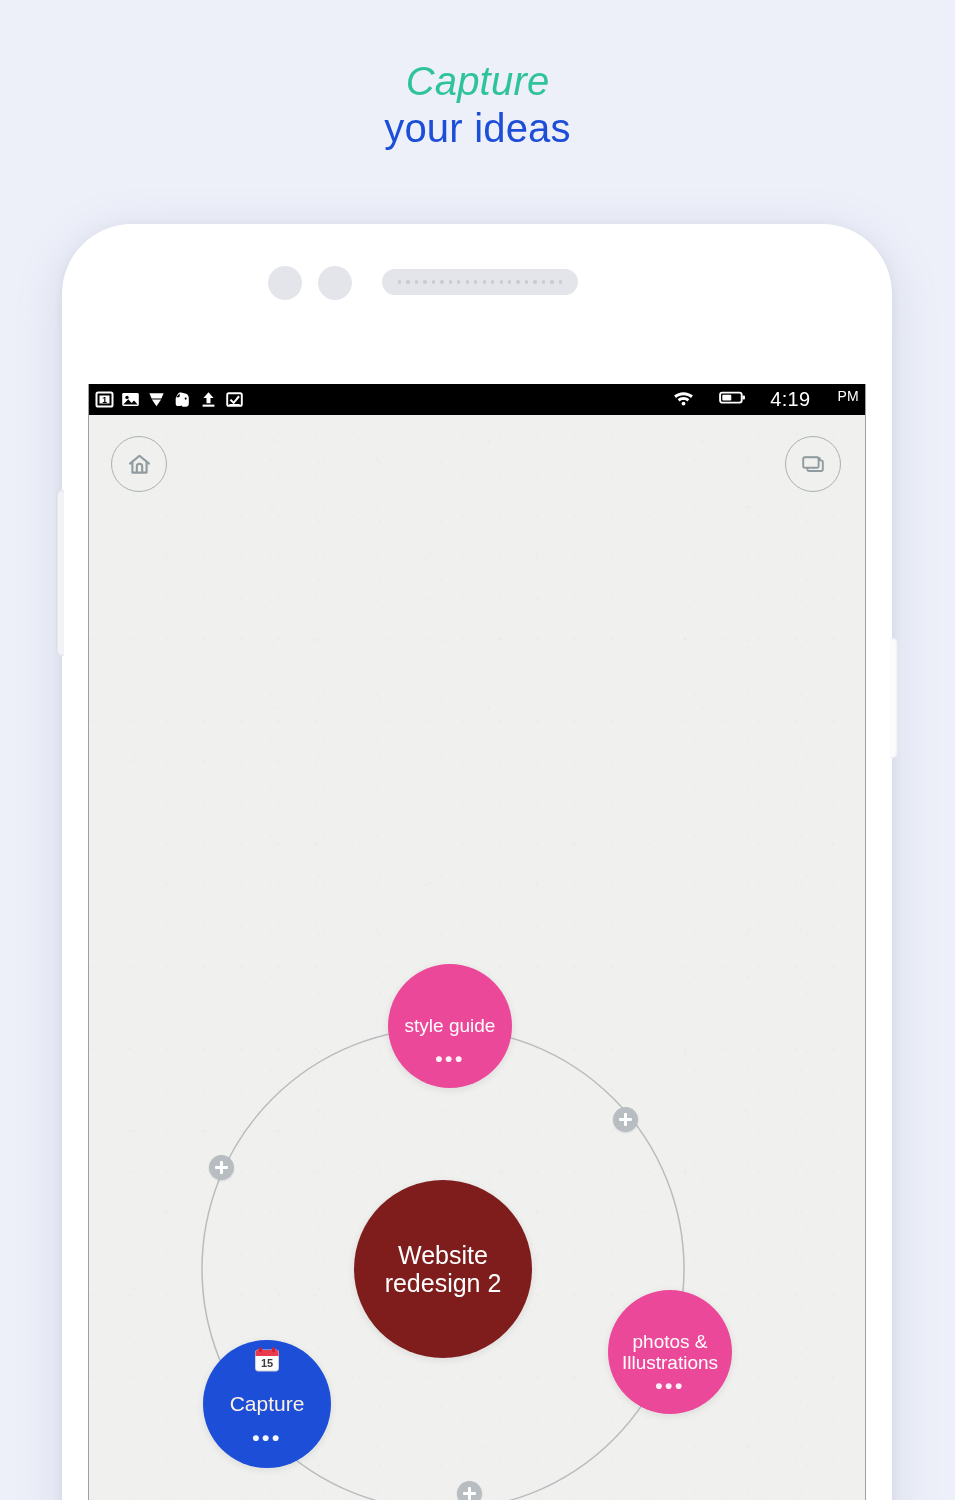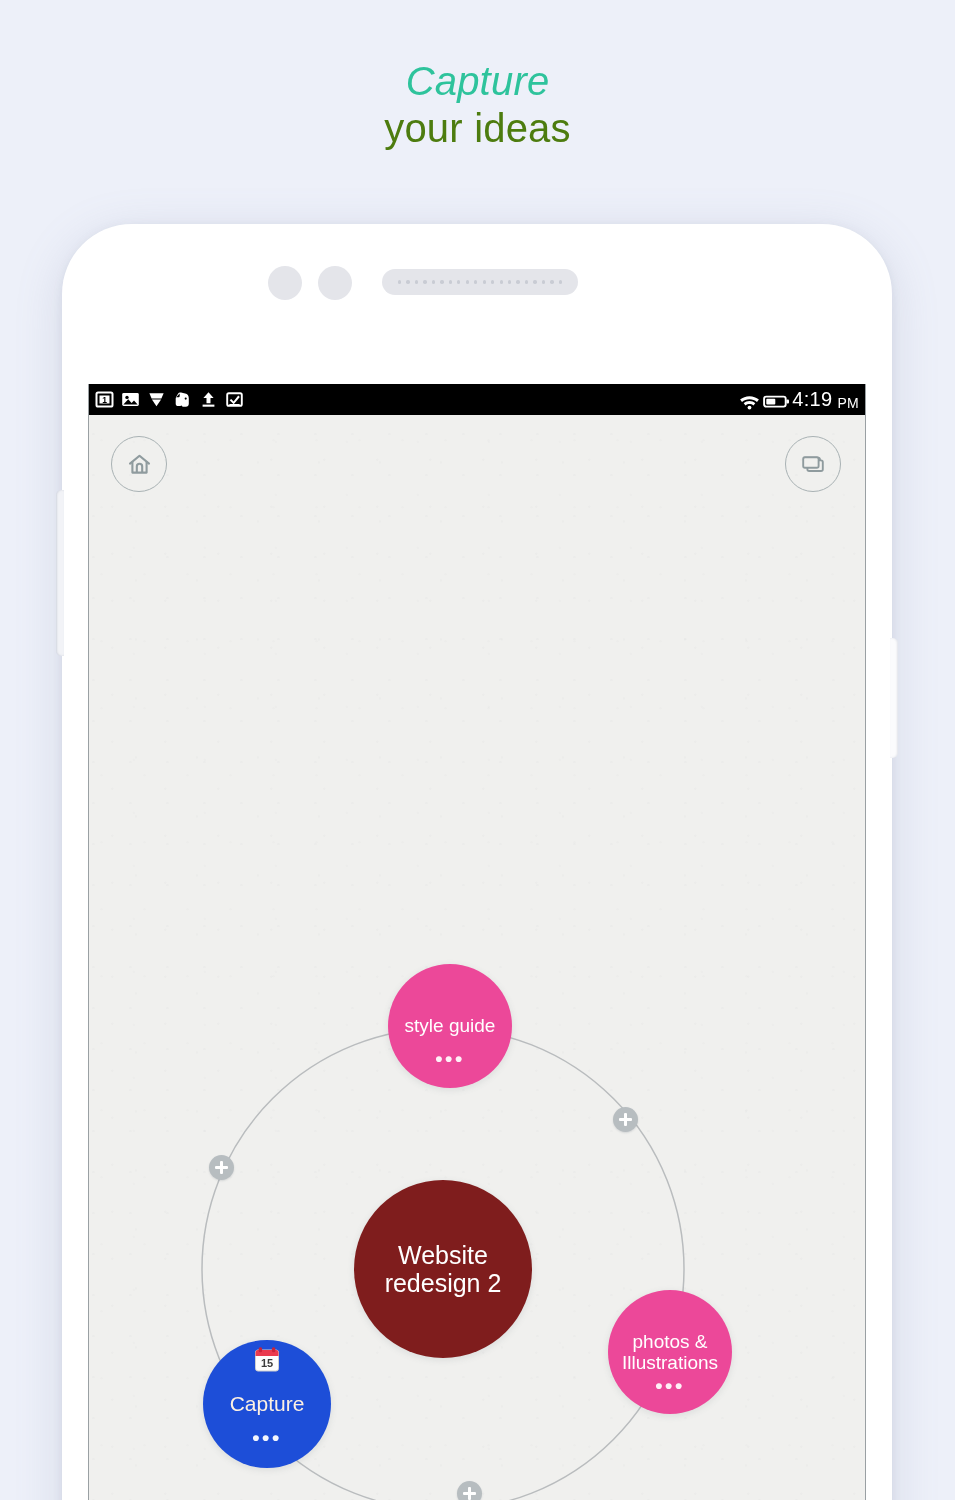--- a/index.html
+++ b/index.html
@@ -13,21 +13,21 @@
   
   .headline {
     position:absolute; left:0; top:58px; width:955px;
     text-align:center; line-height:1.18;
   }
   .headline .line1 {
     display:block; font-size:40px; color:#2ec39c;
     font-weight:400; letter-spacing:.2px;font-style:italic;
   }
   .headline .line2 {
-    display:block; font-size:40px; color:#4d7c0f;
+    display:block; font-size:40px; color:#1d4ed8;
     font-weight:400; letter-spacing:.2px;
   }
 
   
   .phone {
     position:absolute; left:62px; top:224px;
     width:830px; height:1320px;
     background:#ffffff;
     border-radius:70px 70px 0 0;
     box-shadow:0 10px 48px rgba(120,130,160,0.20),
@@ -80,21 +80,21 @@
   }
 
   
   .statusbar {
     position:absolute; left:0; top:0; width:778px; height:31px;
     background:#000; color:#fff;
     display:flex; align-items:center; justify-content:space-between;
     padding:0 8px 0 6px;
   }
   .sb-left { display:flex; align-items:center; gap:7px; }
-  .sb-right { display:flex; align-items:flex-end; gap:2px; }
+  .sb-right { display:flex; align-items:flex-start; gap:24px; }
   .sb-ico { display:block; }
   .sb-time { font-size:20px; letter-spacing:.3px; font-weight:400; }
   .sb-ampm { font-size:14px; letter-spacing:.3px; margin-left:3px; }
 
   
   .navbtn {
     position:absolute; width:56px; height:56px; border-radius:50%;
     border:1.6px solid #a9b2b4; background:transparent;
     display:flex; align-items:center; justify-content:center;
   }

